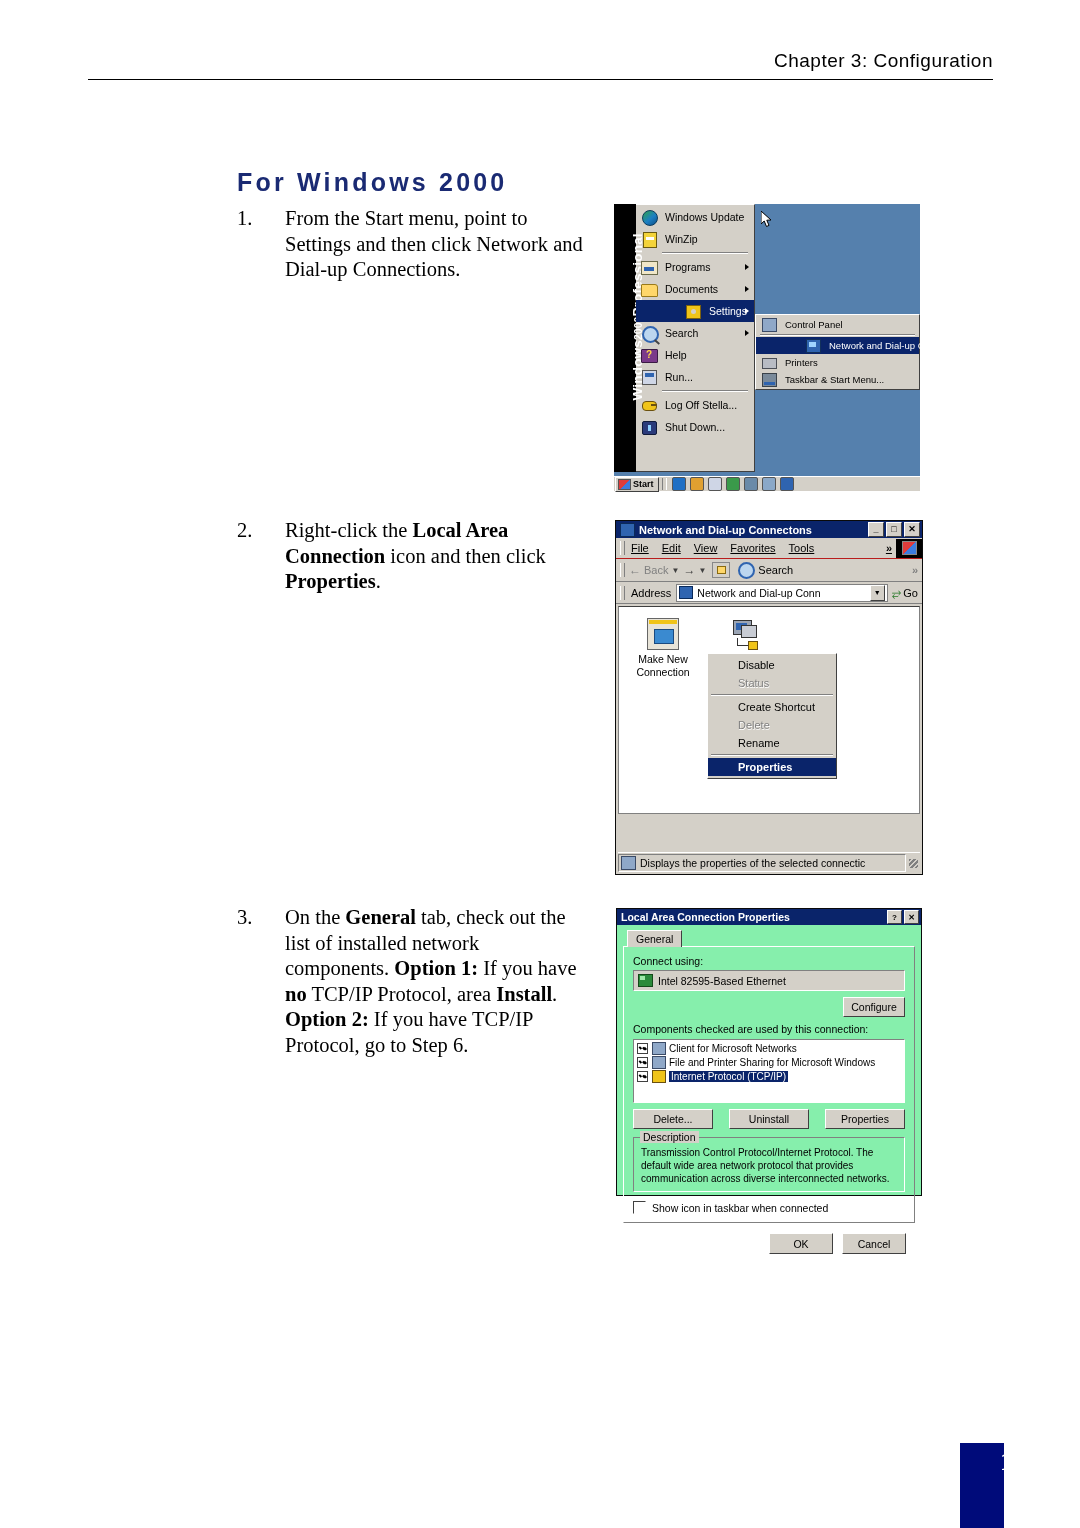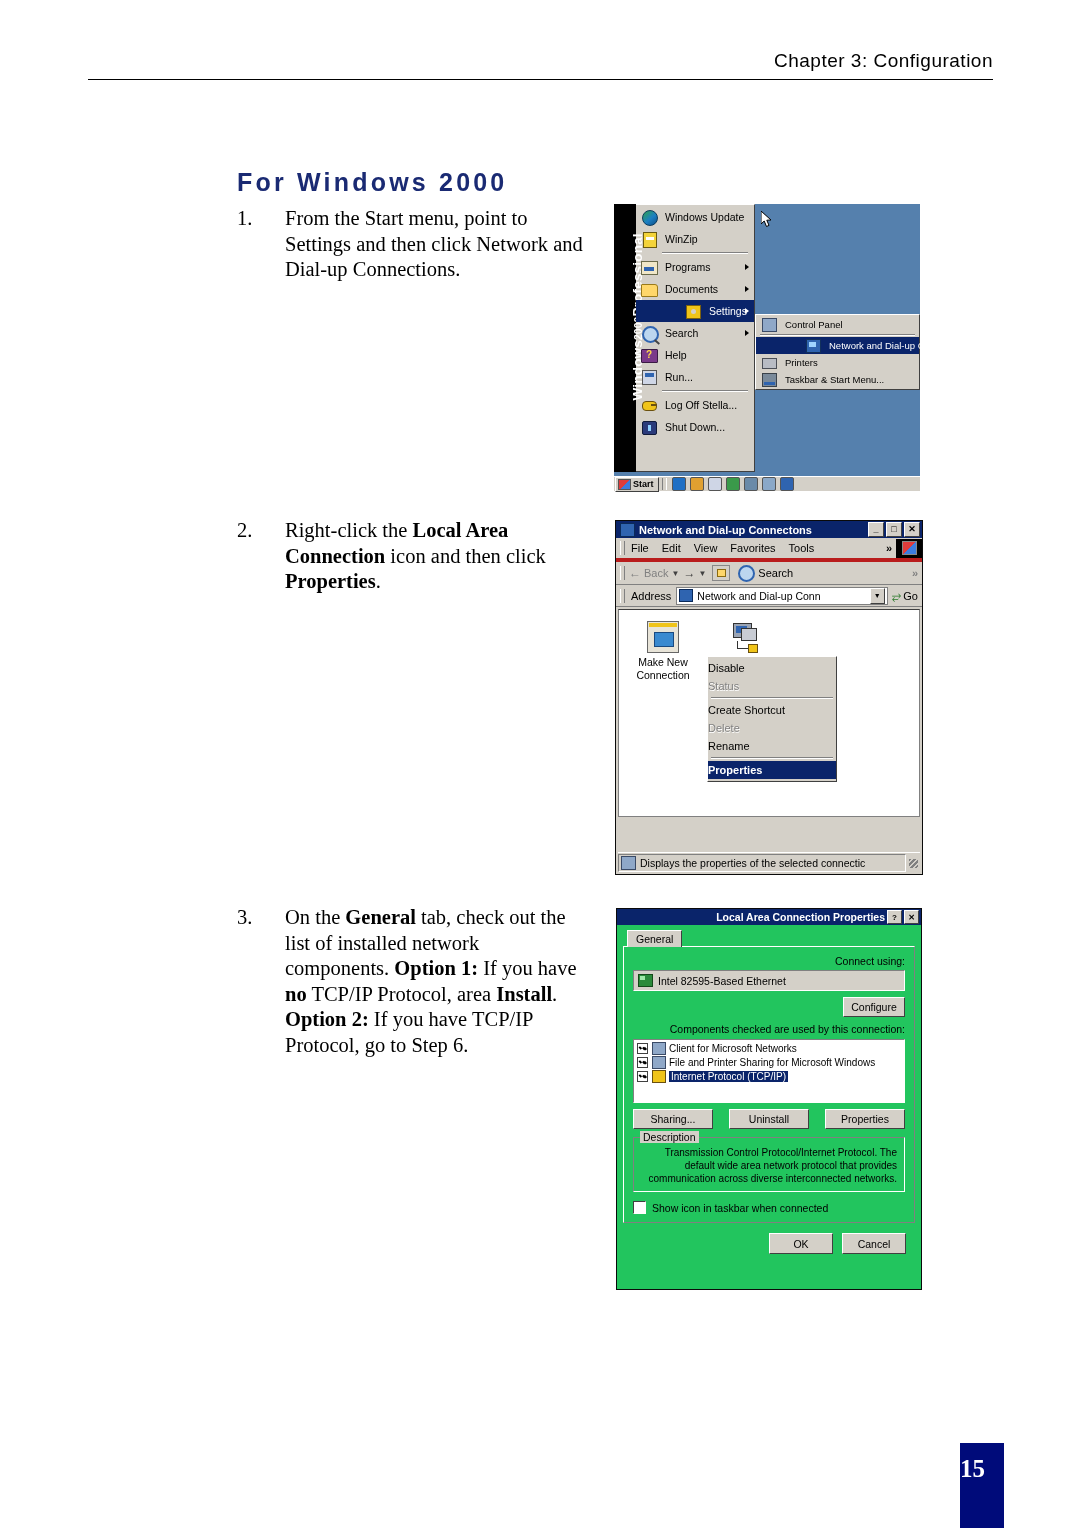--- a/index.html
+++ b/index.html
@@ -10,21 +10,21 @@
   .page-header{position:absolute;left:88px;top:50px;width:905px;}
   .page-header .hdr-text{
       font-family:"Liberation Sans",sans-serif;
       font-size:19px;letter-spacing:.5px;text-align:right;color:#000;
       padding-bottom:7px;}
   .page-header .hdr-rule{border-bottom:1.6px solid #000;width:100%;}
 
   .page-number-block{position:absolute;left:960px;top:1443px;width:44px;height:85px;
       background:#000b7a;}
   .page-number-block .pnum{color:#fff;font-family:"Liberation Serif",serif;
-      font-size:25px;font-weight:bold;text-align:left;padding-top:12px;}
+      font-size:25px;font-weight:bold;text-align:left;padding-top:5px;margin-left:40px;}
 
   
   .sec-heading{position:absolute;left:237px;top:168px;
       font-family:"Liberation Sans",sans-serif;font-weight:bold;
       font-size:25px;color:#1a2a73;letter-spacing:3.2px;text-align:center;}
 
   
   .step{position:absolute;width:350px;font-size:20.5px;line-height:25.5px;}
   .step .num{position:absolute;left:0;top:0;width:40px;}
   .step .body{margin-left:48px;}
@@ -129,22 +129,22 @@
   .w2-title{height:17px;background:#0a246a;display:flex;align-items:center;
       padding:0 2px;color:#fff;font-size:11px;font-weight:bold;}
   .w2-title .tico{width:13px;height:12px;background:#2f64b0;border:1px solid #0a2a5a;
       margin:0 4px 0 2px;flex:0 0 13px;}
   .w2-title .ttxt{flex:1;white-space:nowrap;}
   .w2-btns{display:flex;gap:2px;}
   .w2-btn{width:14px;height:13px;background:#d4d0c8;border-top:1px solid #fff;
       border-left:1px solid #fff;border-right:1px solid #404040;border-bottom:1px solid #404040;
       font-size:9px;color:#000;display:flex;align-items:center;justify-content:center;
       font-weight:bold;line-height:1;}
-  .w2-menubar{height:20px;display:flex;align-items:center;border-bottom:4px solid #b91c1c;
-      background:#d4d0c8;}
+  .w2-menubar{height:20px;display:flex;align-items:center;border-bottom:1px solid #b91c1c;
+      background:#d4d0c8;text-decoration:underline;}
   .w2-grip{width:3px;height:14px;border-left:1px solid #fff;border-right:1px solid #808080;
       margin:0 4px;}
   .w2-menu{display:flex;gap:13px;font-size:11px;padding-left:2px;flex:1;}
   .w2-chev{font-size:11px;font-weight:bold;margin-right:4px;}
   .w2-logo{width:26px;height:19px;background:#000;display:flex;align-items:center;
       justify-content:center;}
   .w2-logo .lflag{width:13px;height:12px;
       background:linear-gradient(135deg,#e03c3c 0 50%,#3c7ce0 50% 100%);border:1px solid #888;}
   .w2-toolbar{height:22px;display:flex;align-items:center;border-bottom:1px solid #808080;
       font-size:11px;color:#808080;}
@@ -192,41 +192,41 @@
   .ico-lan .mon2{position:absolute;left:10px;top:5px;width:14px;height:11px;background:#c8ccd4;
       border:1px solid #333;}
   .ico-lan .plug{position:absolute;left:17px;top:21px;width:8px;height:7px;background:#f0c419;
       border:1px solid #6a5010;}
   .ico-lan .wire{position:absolute;left:6px;top:18px;width:12px;height:7px;
       border-left:1px solid #333;border-bottom:1px solid #333;}
 
   .ctxmenu{position:absolute;left:88px;top:46px;width:130px;background:#d4d0c8;
       border-top:1px solid #fff;border-left:1px solid #fff;border-right:1px solid #404040;
       border-bottom:1px solid #404040;padding:2px 0;box-sizing:border-box;}
-  .ctx-item{height:18px;display:flex;align-items:center;padding-left:0;font-size:11px;}
+  .ctx-item{height:18px;display:flex;align-items:center;padding-left:30px;font-size:11px;}
   .ctx-item.dis{color:#808080;text-shadow:0.6px 0.6px 0 #fff;}
   .ctx-item.hl{background:#0a246a;color:#fff;font-weight:bold;}
   .ctx-sep{height:1px;background:#808080;margin:2px 3px;border-bottom:1px solid #fff;}
 
   .w2-status{position:absolute;left:2px;right:2px;bottom:2px;height:19px;
       border-top:1px solid #fff;background:#d4d0c8;display:flex;align-items:center;
       font-size:10.5px;}
   .w2-status .sbox{flex:1;height:16px;border:1px solid #808080;border-bottom-color:#fff;
       border-right-color:#fff;display:flex;align-items:center;padding-left:2px;overflow:hidden;
       white-space:nowrap;}
   .w2-status .sico{width:13px;height:12px;background:#8fa8c8;border:1px solid #3a4a66;
       margin-right:4px;flex:0 0 13px;}
   .w2-status .grip{width:12px;height:12px;margin:0 1px;position:relative;}
   .w2-status .grip:after{content:"";position:absolute;right:1px;bottom:1px;width:9px;height:9px;
       background:repeating-linear-gradient(135deg,#808080 0 1.5px,transparent 1.5px 3.5px);}
 
   
-  .shot3{position:absolute;left:616px;top:908px;width:306px;height:382px;
-      background:#22c55e;font-family:"Liberation Sans",sans-serif;
-      border:1px solid #0a0a0a;box-sizing:border-box;text-align:right;}
+  .shot3{position:absolute;left:616px;top:908px;width:306px;height:288px;
+      background:#86efac;font-family:"Liberation Sans",sans-serif;
+      border:1px solid #0a0a0a;box-sizing:border-box;}
   .w3-title{height:16px;background:#0a246a;display:flex;align-items:center;
       padding:0 2px 0 4px;color:#fff;font-size:10.5px;font-weight:bold;}
   .w3-title .ttxt{flex:1;white-space:nowrap;}
   .w3-btn{width:13px;height:12px;background:#d4d0c8;border-top:1px solid #fff;
       border-left:1px solid #fff;border-right:1px solid #404040;border-bottom:1px solid #404040;
       font-size:8px;color:#000;display:flex;align-items:center;justify-content:center;
       font-weight:bold;margin-left:2px;}
   .w3-body{padding:5px 6px 0 6px;}
   .w3-tabs{display:flex;padding-left:4px;}
   .w3-tab{height:16px;padding:0 8px;font-size:10.5px;background:#d4d0c8;
@@ -565,21 +565,21 @@
             <span class="ltxt">File and Printer Sharing for Microsoft Windows</span>
           </div>
           <div class="w3-litem sel">
             <span class="w3-chk on"></span>
             <span class="lico proto"></span>
             <span class="ltxt">Internet Protocol (TCP/IP)</span>
           </div>
         </div>
 
       <div class="w3-btnrow3">
-        <div class="w3-button">Sharing...</div>
+        <div class="w3-button">Delete...</div>
         <div class="w3-button">Uninstall</div>
         <div class="w3-button">Properties</div>
       </div>
 
       <div class="w3-group">
         <span class="gtitle">Description</span>
         <div class="gtext">Transmission Control Protocol/Internet Protocol. The default wide area network protocol that provides communication across diverse interconnected networks.</div>
       </div>
 
       <div class="w3-showicon">

